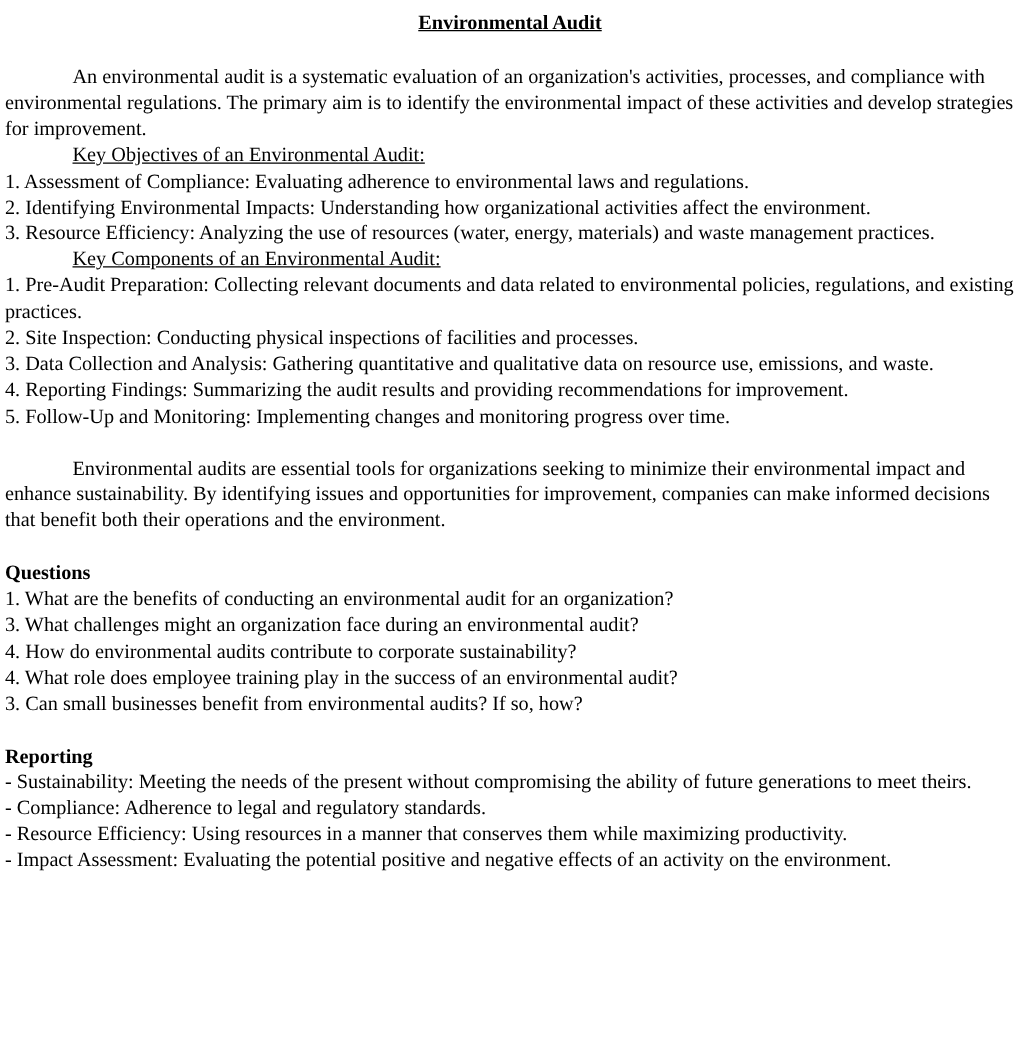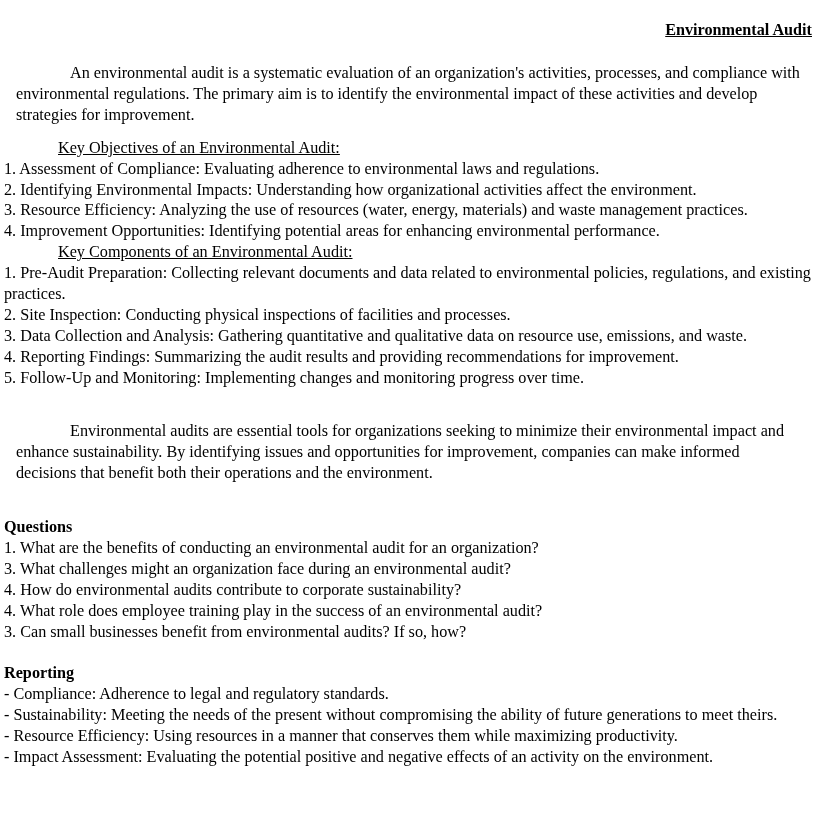--- a/index.html
+++ b/index.html
@@ -17,29 +17,29 @@
       font-size: 16.2px;
       line-height: 20.9px;
     }
     .page {
       position: absolute;
       left: 4px;
       top: 8px;
       width: 808px;
     }
     .title {
-      text-align: right;
+      text-align: center;
       font-weight: bold;
       text-decoration: underline;
-      margin: 12px 0 22px 0;
+      margin: 0 0 22px 0;
       height: 21px;
       padding-left: 0px;
     }
     p, .line {
-      margin: 12px;
+      margin: 0;
       padding: 0;
     }
     .indent {
       text-indent: 54px;
     }
     .subhead {
       padding-left: 54px;
       text-decoration: underline;
     }
     .blank {
@@ -59,21 +59,20 @@
 
   <div class="title">Environmental Audit</div>
 
   <p class="indent">An environmental audit is a systematic evaluation of an organization's activities, processes, and compliance with environmental regulations. The primary aim is to identify the environmental impact of these activities and develop strategies for improvement.</p>
 
   <div class="subhead">Key Objectives of an Environmental Audit:</div>
   <div>
     <p class="list-item">1. Assessment of Compliance: Evaluating adherence to environmental laws and regulations.</p>
     <p class="list-item">2. Identifying Environmental Impacts: Understanding how organizational activities affect the environment.</p>
     <p class="list-item">3. Resource Efficiency: Analyzing the use of resources (water, energy, materials) and waste management practices.</p>
-    <p class="list-item">4. Improvement Opportunities: Identifying potential areas for enhancing environmental performance.</p>
   </div>
 
   <div class="subhead">Key Components of an Environmental Audit:</div>
   <div>
     <p class="list-item">1. Pre-Audit Preparation: Collecting relevant documents and data related to environmental policies, regulations, and existing practices.</p>
     <p class="list-item">2. Site Inspection: Conducting physical inspections of facilities and processes.</p>
     <p class="list-item">3. Data Collection and Analysis: Gathering quantitative and qualitative data on resource use, emissions, and waste.</p>
     <p class="list-item">4. Reporting Findings: Summarizing the audit results and providing recommendations for improvement.</p>
     <p class="list-item">5. Follow-Up and Monitoring: Implementing changes and monitoring progress over time.</p>
   </div>
@@ -90,19 +89,19 @@
     <p class="list-item">3. What challenges might an organization face during an environmental audit?</p>
     <p class="list-item">4. How do environmental audits contribute to corporate sustainability?</p>
     <p class="list-item">4. What role does employee training play in the success of an environmental audit?</p>
     <p class="list-item">3. Can small businesses benefit from environmental audits? If so, how?</p>
   </div>
 
   <div class="blank"></div>
 
   <div class="section-head">Reporting</div>
   <div>
+    <p class="list-item">- Sustainability: Meeting the needs of the present without compromising the ability of future generations to meet theirs.</p>
     <p class="list-item">- Compliance: Adherence to legal and regulatory standards.</p>
-    <p class="list-item">- Sustainability: Meeting the needs of the present without compromising the ability of future generations to meet theirs.</p>
     <p class="list-item">- Resource Efficiency: Using resources in a manner that conserves them while maximizing productivity.</p>
     <p class="list-item">- Impact Assessment: Evaluating the potential positive and negative effects of an activity on the environment.</p>
   </div>
 
 </div>
 
 </body></html>

